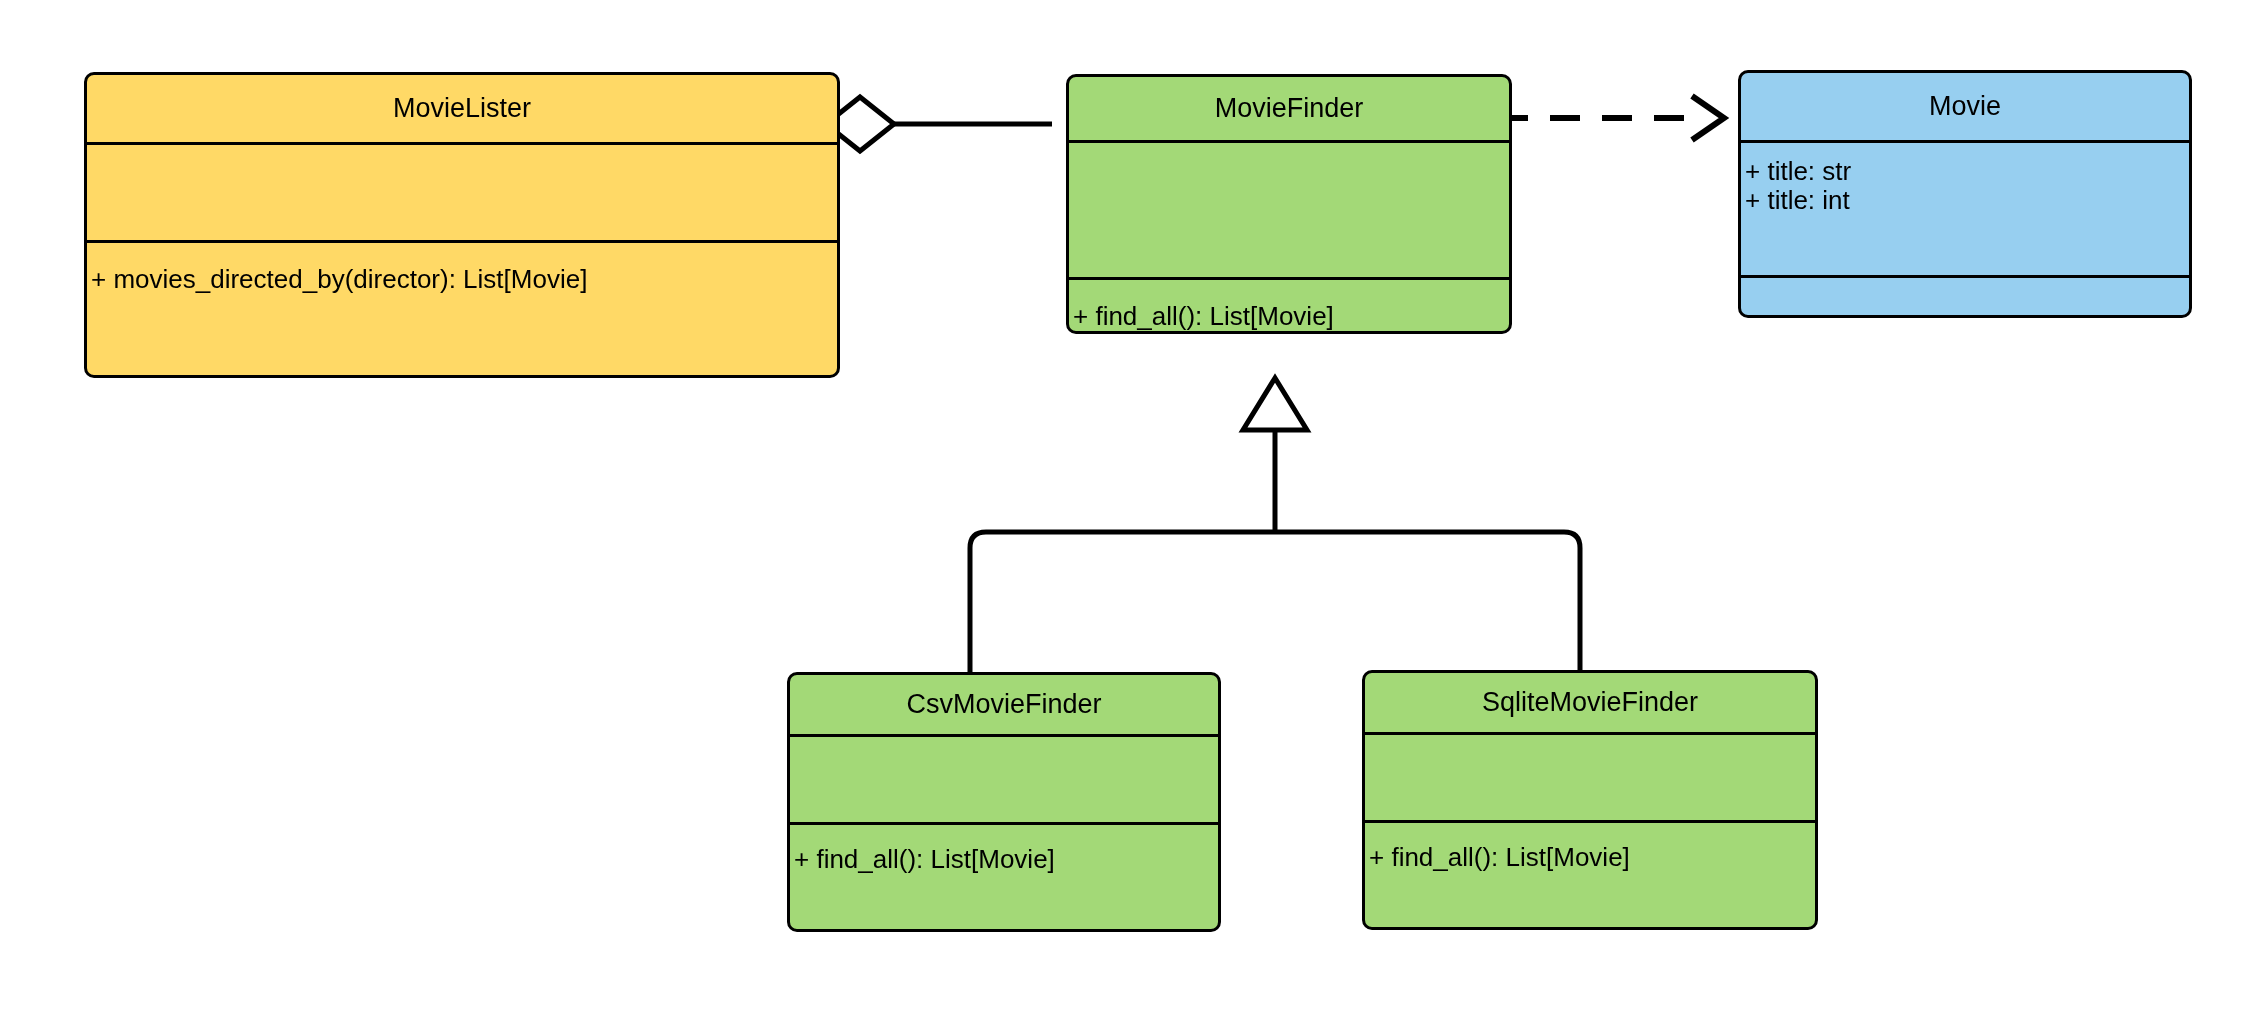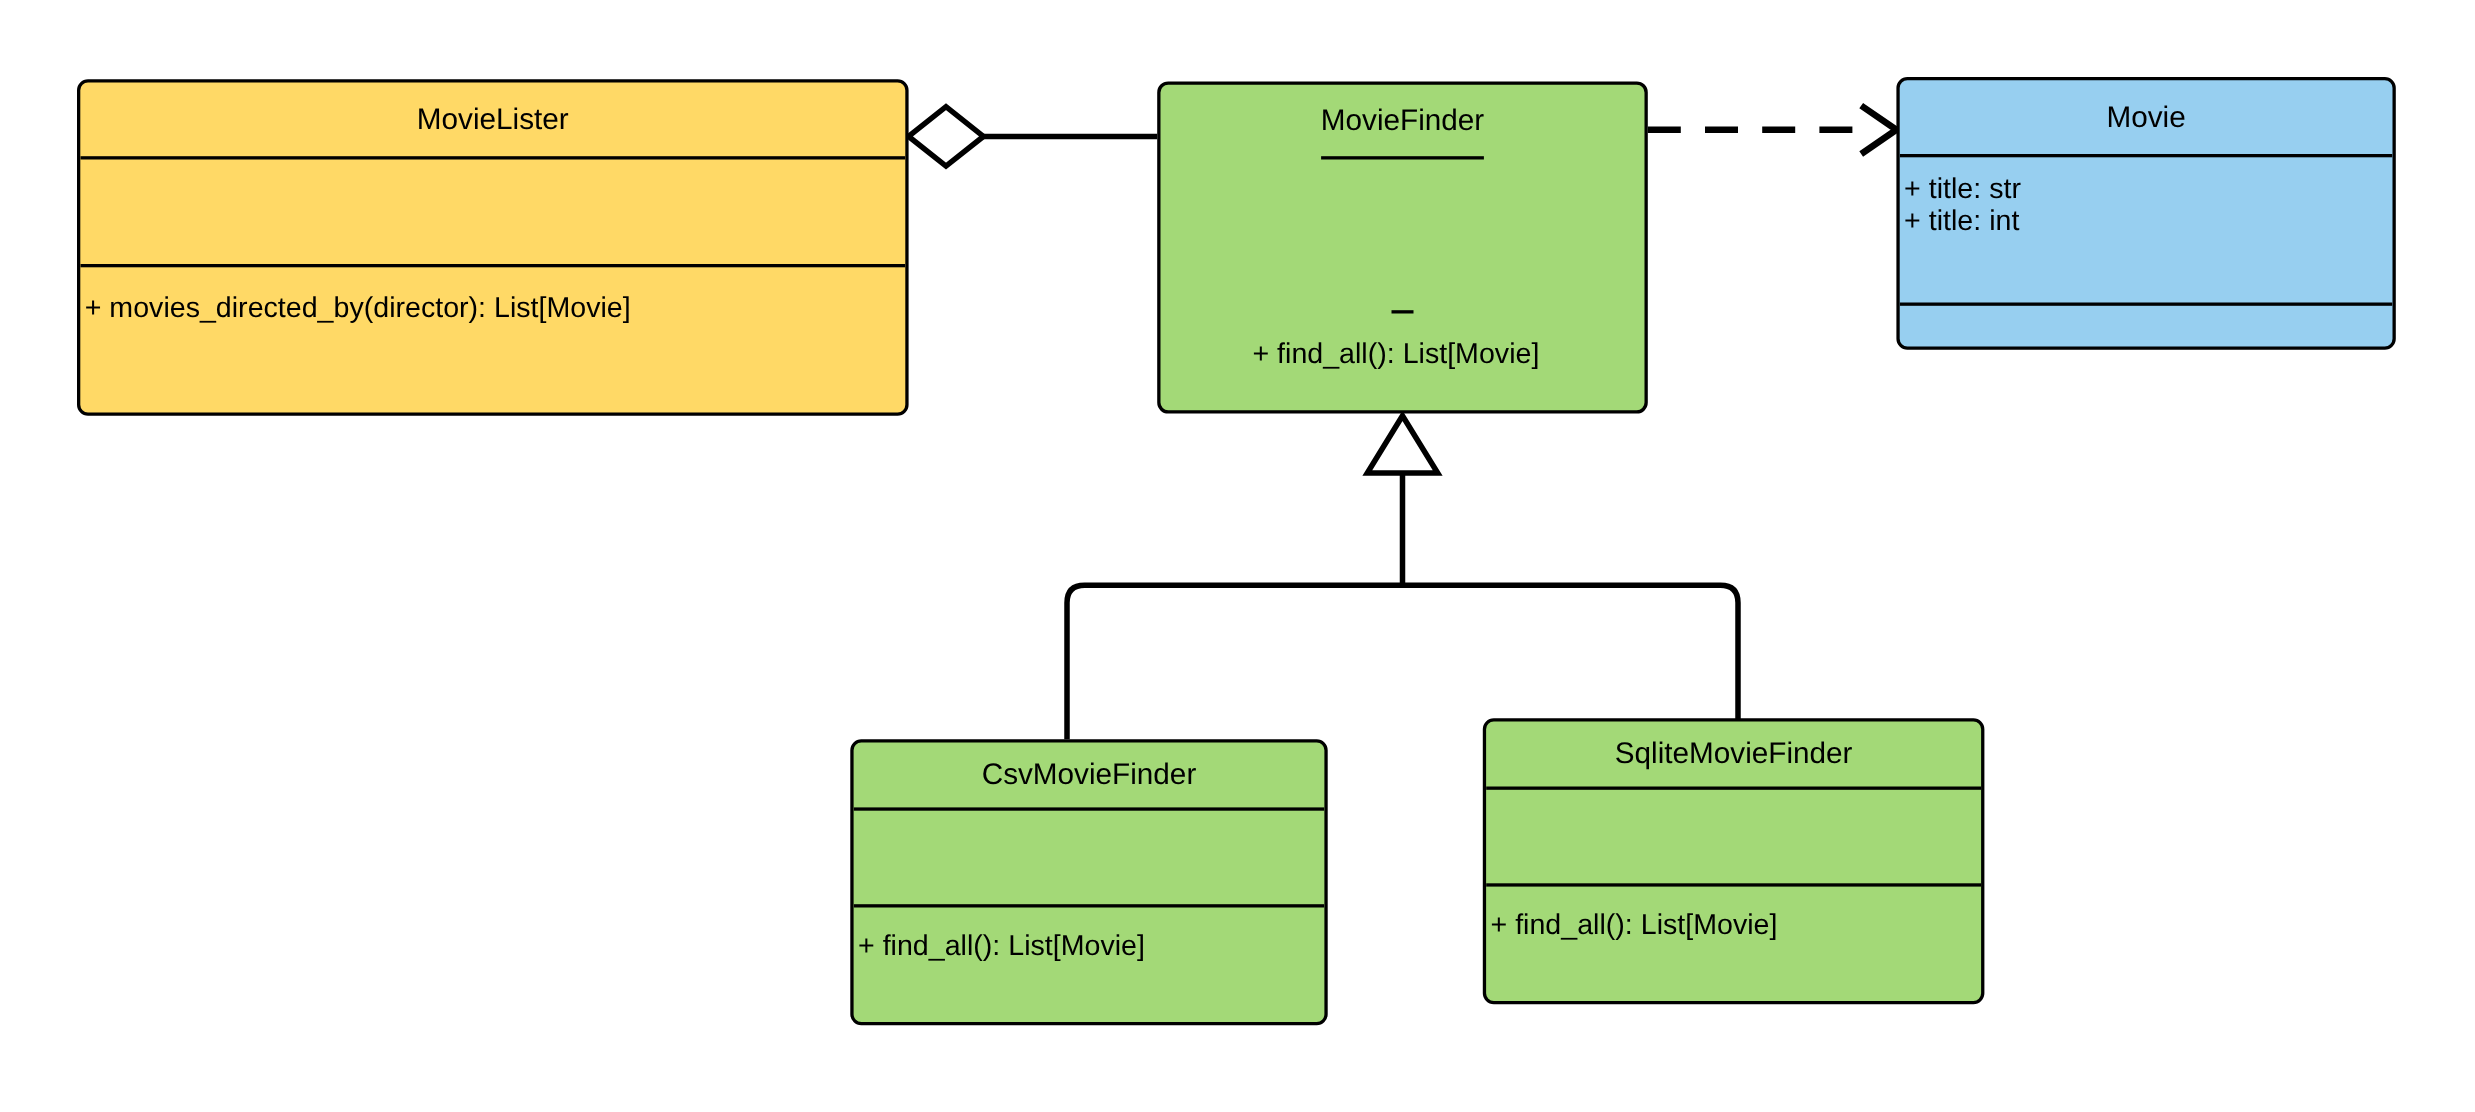--- a/index.html
+++ b/index.html
@@ -24,20 +24,21 @@
     pointer-events: none;
   }
   .uml-class {
     position: absolute;
     box-sizing: border-box;
     border: 3px solid #000000;
     border-radius: 10px;
     display: flex;
     flex-direction: column;
     overflow: hidden;
+    margin-left: 14px;
   }
   .cls-name {
     box-sizing: border-box;
     text-align: center;
     font-size: 27px;
     color: #000000;
     line-height: 1;
     display: flex;
     align-items: center;
     justify-content: center;
@@ -89,21 +90,21 @@
   </svg>
 
   <div class="uml-class fill-yellow" style="left:70px; top:72px; width:756px; height:306px;">
     <div class="cls-name" style="height:70px;">MovieLister</div>
     <div class="cls-attrs" style="height:98px;"></div>
     <div class="cls-ops" style="flex:1; padding-top:22px;">
       <div class="row">+ movies_directed_by(director): List[Movie]</div>
     </div>
   </div>
 
-  <div class="uml-class fill-green" style="left:1052px; top:74px; width:446px; height:302px;align-items:center;">
+  <div class="uml-class fill-green" style="left:1052px; top:74px; width:446px; height:260px;">
     <div class="cls-name" style="height:68px;">MovieFinder</div>
     <div class="cls-attrs" style="height:140px;"></div>
     <div class="cls-ops" style="flex:1; padding-top:22px;">
       <div class="row">+ find_all(): List[Movie]</div>
     </div>
   </div>
 
   <div class="uml-class fill-blue" style="left:1724px; top:70px; width:454px; height:248px;">
     <div class="cls-name" style="height:70px;">Movie</div>
     <div class="cls-attrs" style="height:135px; padding-top:14px;">
@@ -114,21 +115,21 @@
   </div>
 
   <div class="uml-class fill-green" style="left:773px; top:672px; width:434px; height:260px;">
     <div class="cls-name" style="height:62px;">CsvMovieFinder</div>
     <div class="cls-attrs" style="height:88px;"></div>
     <div class="cls-ops" style="flex:1; padding-top:20px;">
       <div class="row">+ find_all(): List[Movie]</div>
     </div>
   </div>
 
-  <div class="uml-class fill-green" style="left:1348px; top:653px; width:456px; height:260px;">
+  <div class="uml-class fill-green" style="left:1348px; top:670px; width:456px; height:260px;">
     <div class="cls-name" style="height:62px;">SqliteMovieFinder</div>
     <div class="cls-attrs" style="height:88px;"></div>
     <div class="cls-ops" style="flex:1; padding-top:20px;">
       <div class="row">+ find_all(): List[Movie]</div>
     </div>
   </div>
 
 </div>
 
 </body></html>

